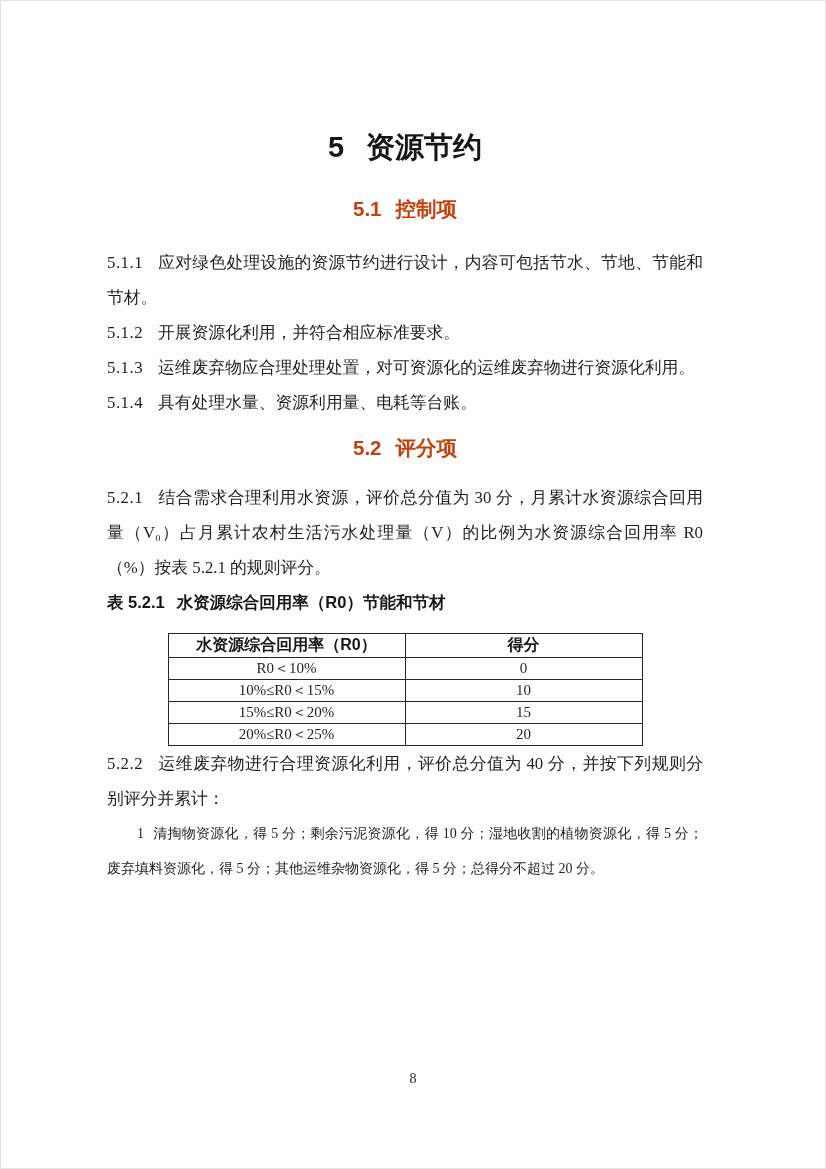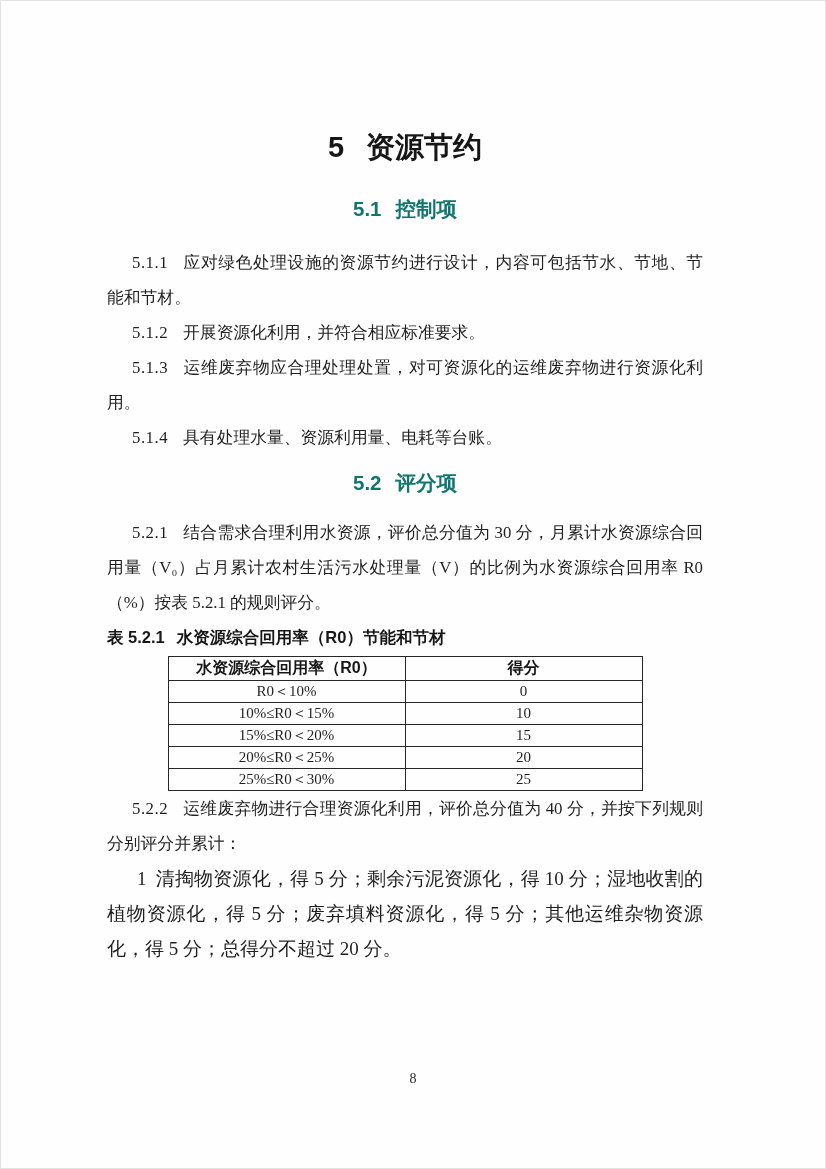--- a/index.html
+++ b/index.html
@@ -34,43 +34,42 @@
   }
   .section-heading {
     display: flex;
     justify-content: center;
     align-items: baseline;
     gap: 14px;
     font-family: "Liberation Sans", "DejaVu Sans", sans-serif;
     font-weight: bold;
     font-size: 20.5px;
     line-height: 28px;
-    color: #0f766e;
+    color: #c2410c;
     margin: 0;
   }
   .heading-51 { margin-top: 28px; }
   .heading-52 { margin-top: 14px; }
   .clauses-51 { margin-top: 22px; }
   .clauses-521 { margin-top: 18px; }
   p.clause {
     margin: 0;
     font-size: 16.8px;
     line-height: 35px;
     text-align: justify;
   }
   .clause-num {
     display: inline-block;
     margin-right: 15px;
     letter-spacing: 0.5px;
-    margin-left: 25px;
   }
   .clause-522 { margin-top: 43px; }
   p.subitem {
     margin: 0;
-    font-size: 19px;
+    font-size: 14px;
     line-height: 35px;
     text-align: justify;
     text-indent: 30px;
   }
   .subitem-num { display: inline; margin-right: 9px; }
   .formula-row {
     display: flex;
     align-items: center;
     margin: 2px 0 2px 58px;
     height: 48px;
@@ -101,21 +100,21 @@
     gap: 12px;
     margin-top: 4px;
     font-family: "Liberation Sans", "DejaVu Sans", sans-serif;
     font-weight: bold;
     font-size: 16.5px;
     line-height: 26px;
     color: #161616;
   }
   table.score-table {
     width: 475px;
-    margin: 6px auto 0 auto;
+    margin: 18px auto 0 auto;
     border-collapse: collapse;
   }
   table.score-table th, table.score-table td {
     border: 1.6px solid #262626;
     text-align: center;
     vertical-align: middle;
     padding: 0 4px;
   }
   table.score-table th {
     height: 24px;
@@ -208,24 +207,20 @@
             <td>10</td>
           </tr>
           <tr>
             <td>15%≤R0＜20%</td>
             <td>15</td>
           </tr>
           <tr>
             <td>20%≤R0＜25%</td>
             <td>20</td>
           </tr>
-          <tr>
-            <td>25%≤R0＜30%</td>
-            <td>25</td>
-          </tr>
         </tbody>
       </table>
 
       <p class="clause clause-522">
         <span class="clause-num">5.2.2</span><span>运维废弃物进行合理资源化利用，评价总分值为 40 分，并按下列规则分别评分并累计：</span>
       </p>
 
       <p class="subitem">
         <span class="subitem-num">1</span><span>清掏物资源化，得 5 分；剩余污泥资源化，得 10 分；湿地收割的植物资源化，得 5 分；废弃填料资源化，得 5 分；其他运维杂物资源化，得 5 分；总得分不超过 20 分。</span>
       </p>

